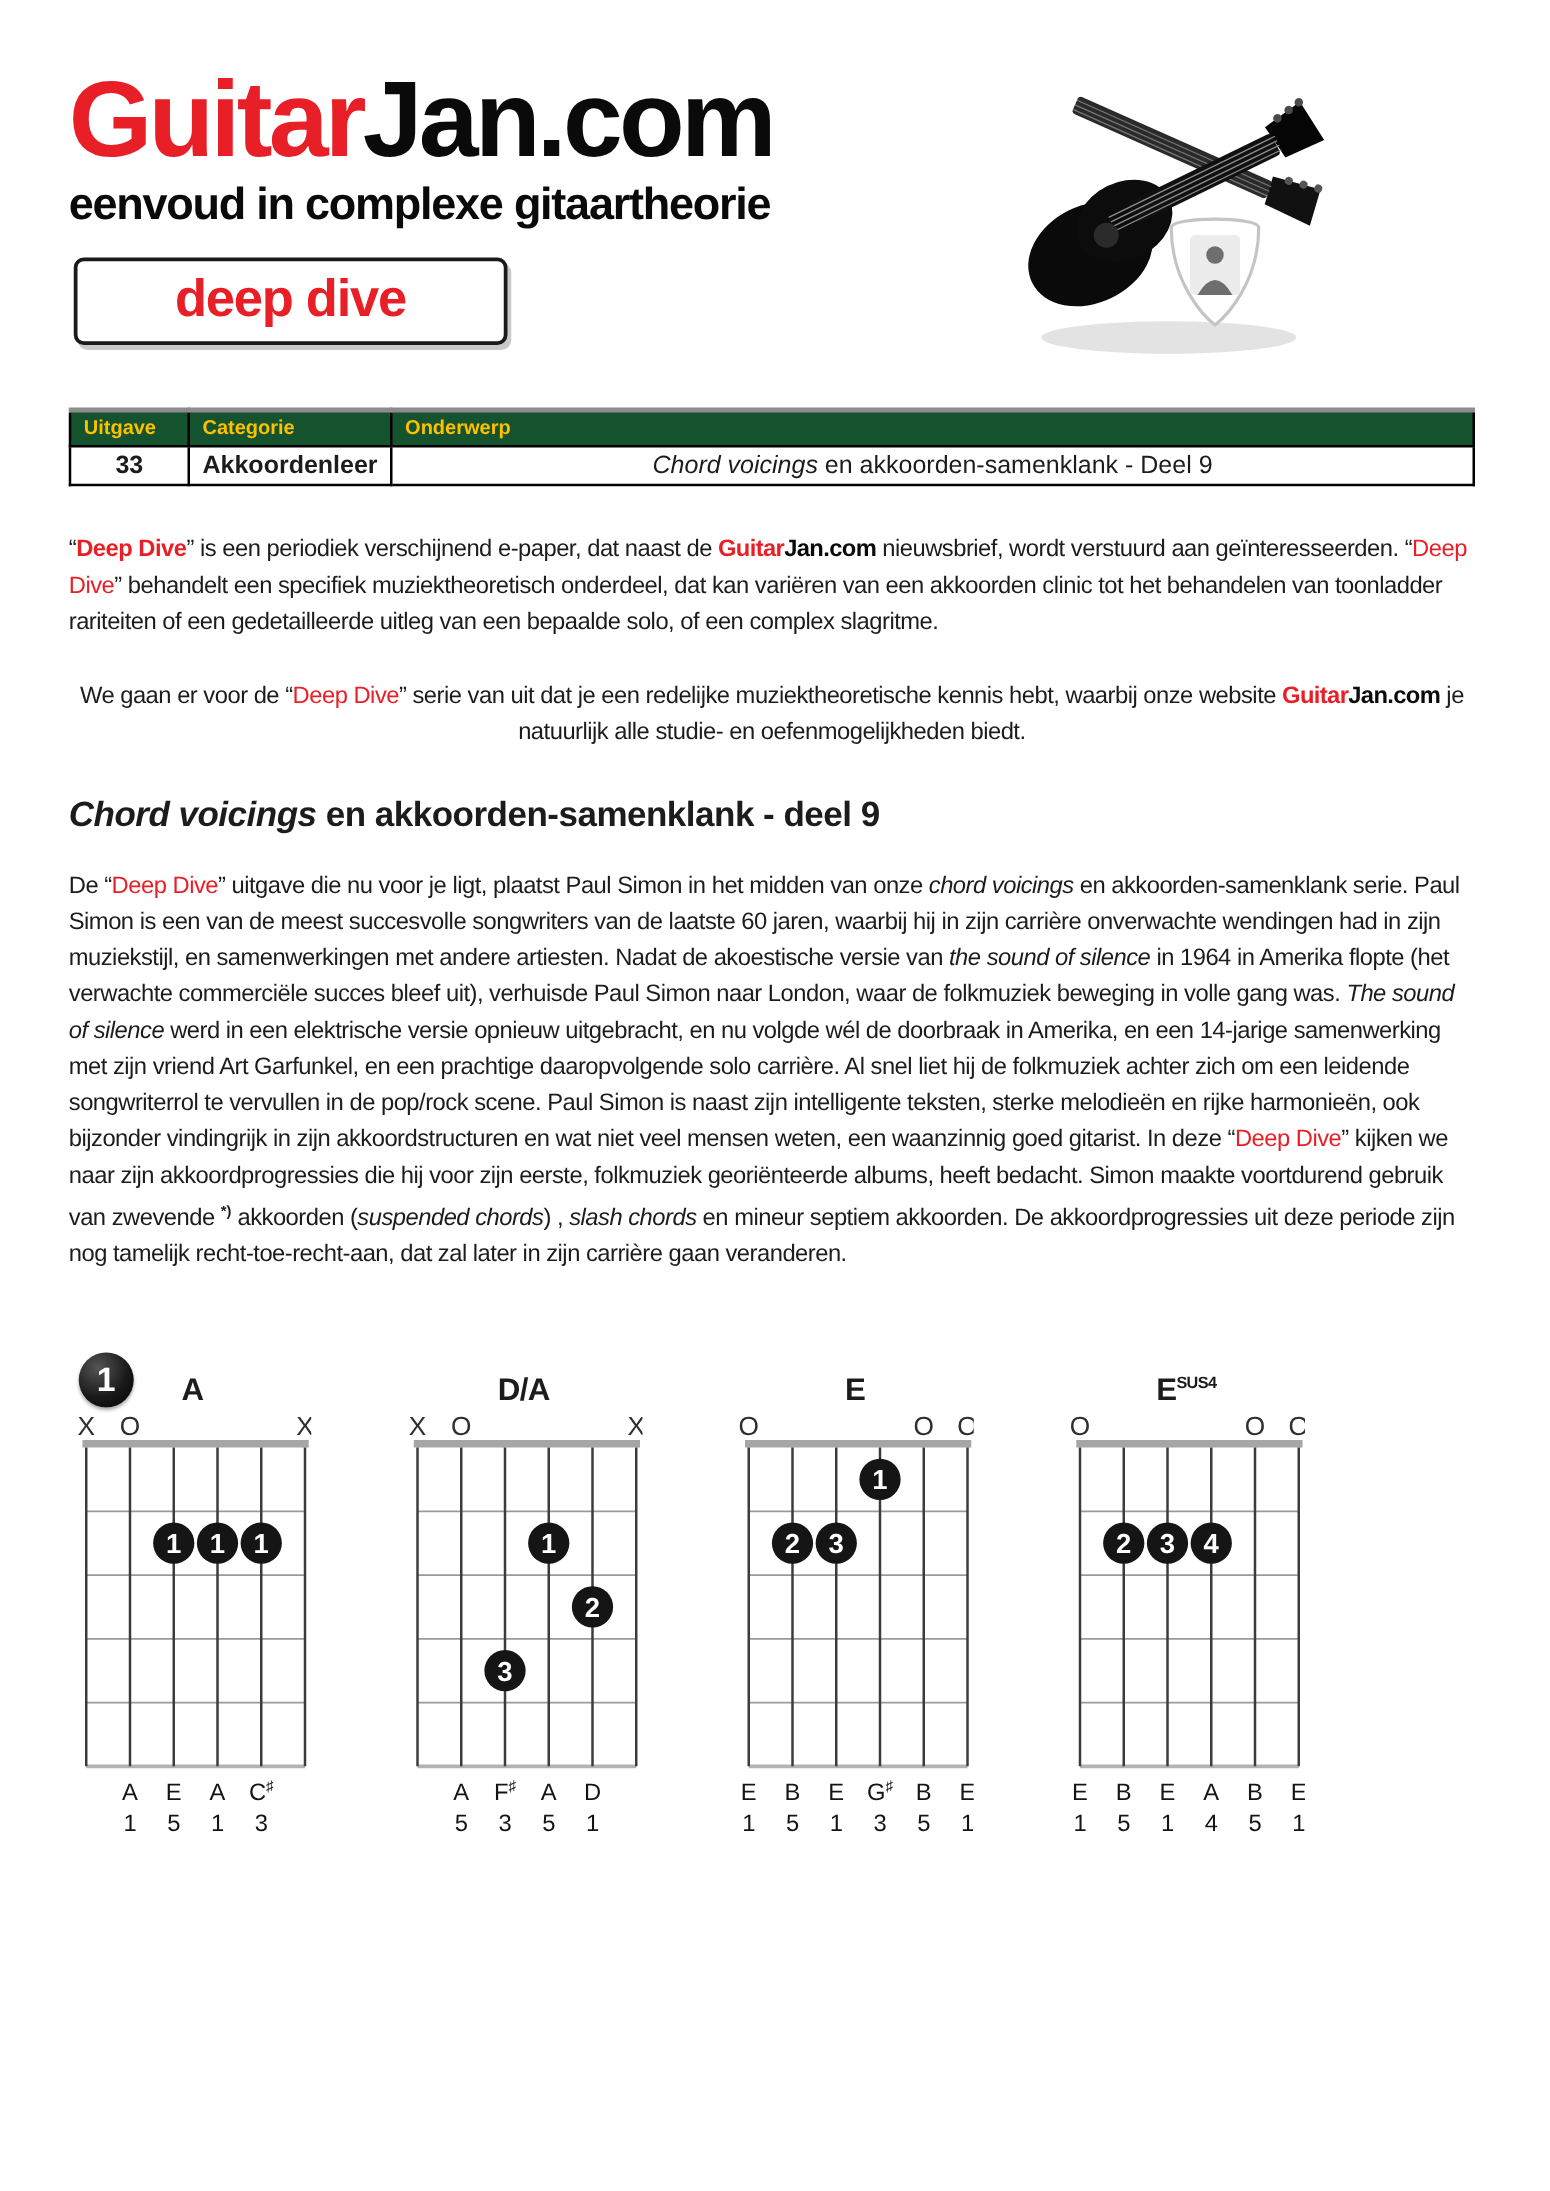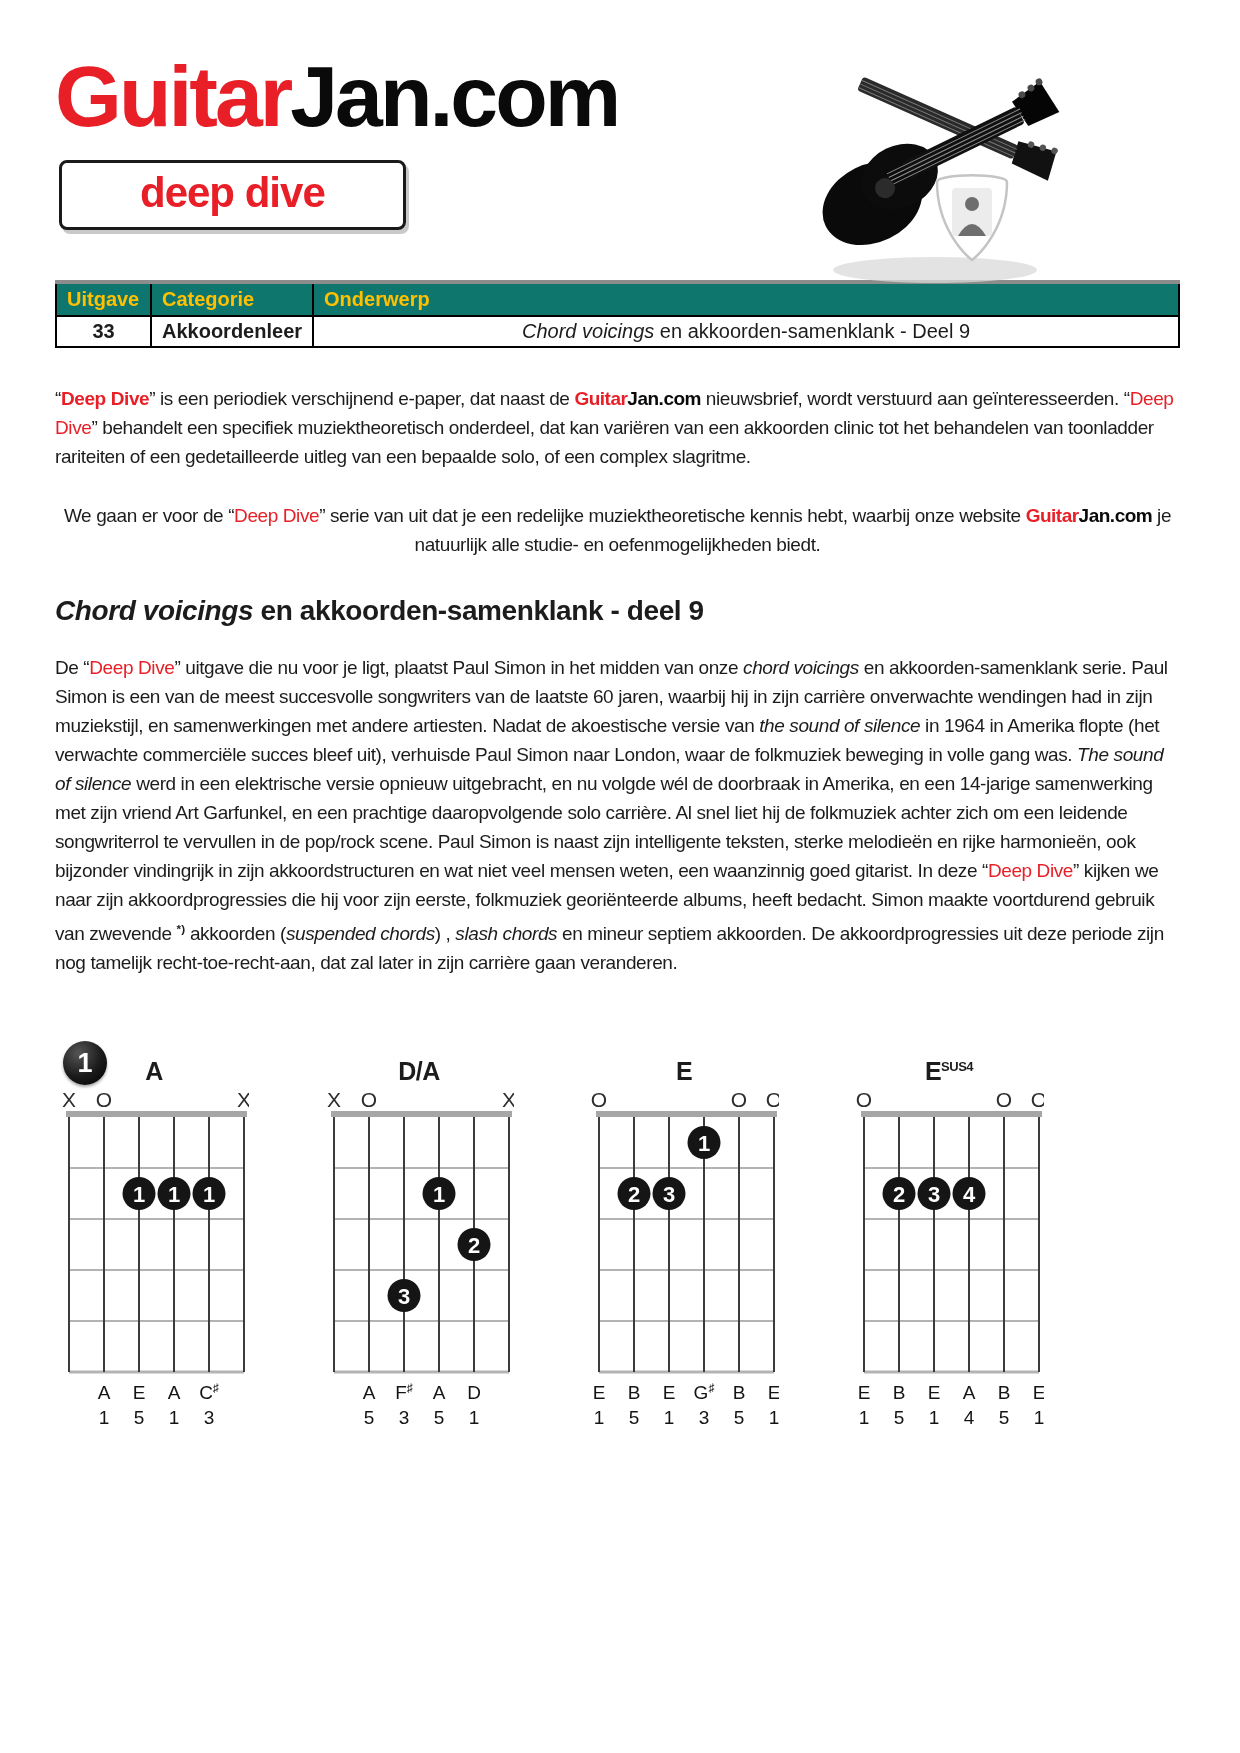--- a/index.html
+++ b/index.html
@@ -34,22 +34,22 @@
     background:#fff;
   }
   .deepdive-box .dd{font-weight:700;font-size:42px;letter-spacing:-1px;color:var(--red);}
   .guitar-art{position:absolute;top:-2px;right:115px;width:270px;height:240px;}
   
   table.info{
     width:100%;border-collapse:collapse;margin-top:50px;
     border-top:4px solid #8c8c8c;
   }
   table.info th{
-    background:#0f766e;color:var(--gold);
-    font-size:20px;font-weight:700;text-align:left;
+    background:#14532d;color:var(--gold);
+    font-size:16px;font-weight:700;text-align:left;
     padding:4px 10px;border:2px solid #000;
   }
   table.info td{
     border:2px solid #000;font-size:20px;padding:3px 10px;background:#fff;text-align:center;
   }
   th.c1,td.c1{width:95px;}
   th.c2,td.c2{width:148px;}
   td.c1{text-align:center;font-weight:700;}
   td.c2{font-weight:700;}
   
@@ -95,20 +95,21 @@
 </style>
 </head>
 <body>
 
 <div class="page">
 
   <div class="masthead">
     <div class="logo-line">
       <span class="g1">Guitar</span><span class="g2">Jan.com</span>
     </div>
+    <div class="tagline">eenvoud in complexe gitaartheorie</div>
     <div class="deepdive-box">
       <span class="dd">deep dive</span>
     </div>
 
     
     <svg class="guitar-art" viewBox="0 0 270 240">
       <ellipse cx="140" cy="216" rx="102" ry="13" fill="#d9d9d9" opacity="0.75"></ellipse>
 
       <g transform="rotate(24 140 95)">
         <rect x="45" y="58" width="170" height="15" rx="3" fill="#2a2a2a"></rect>

